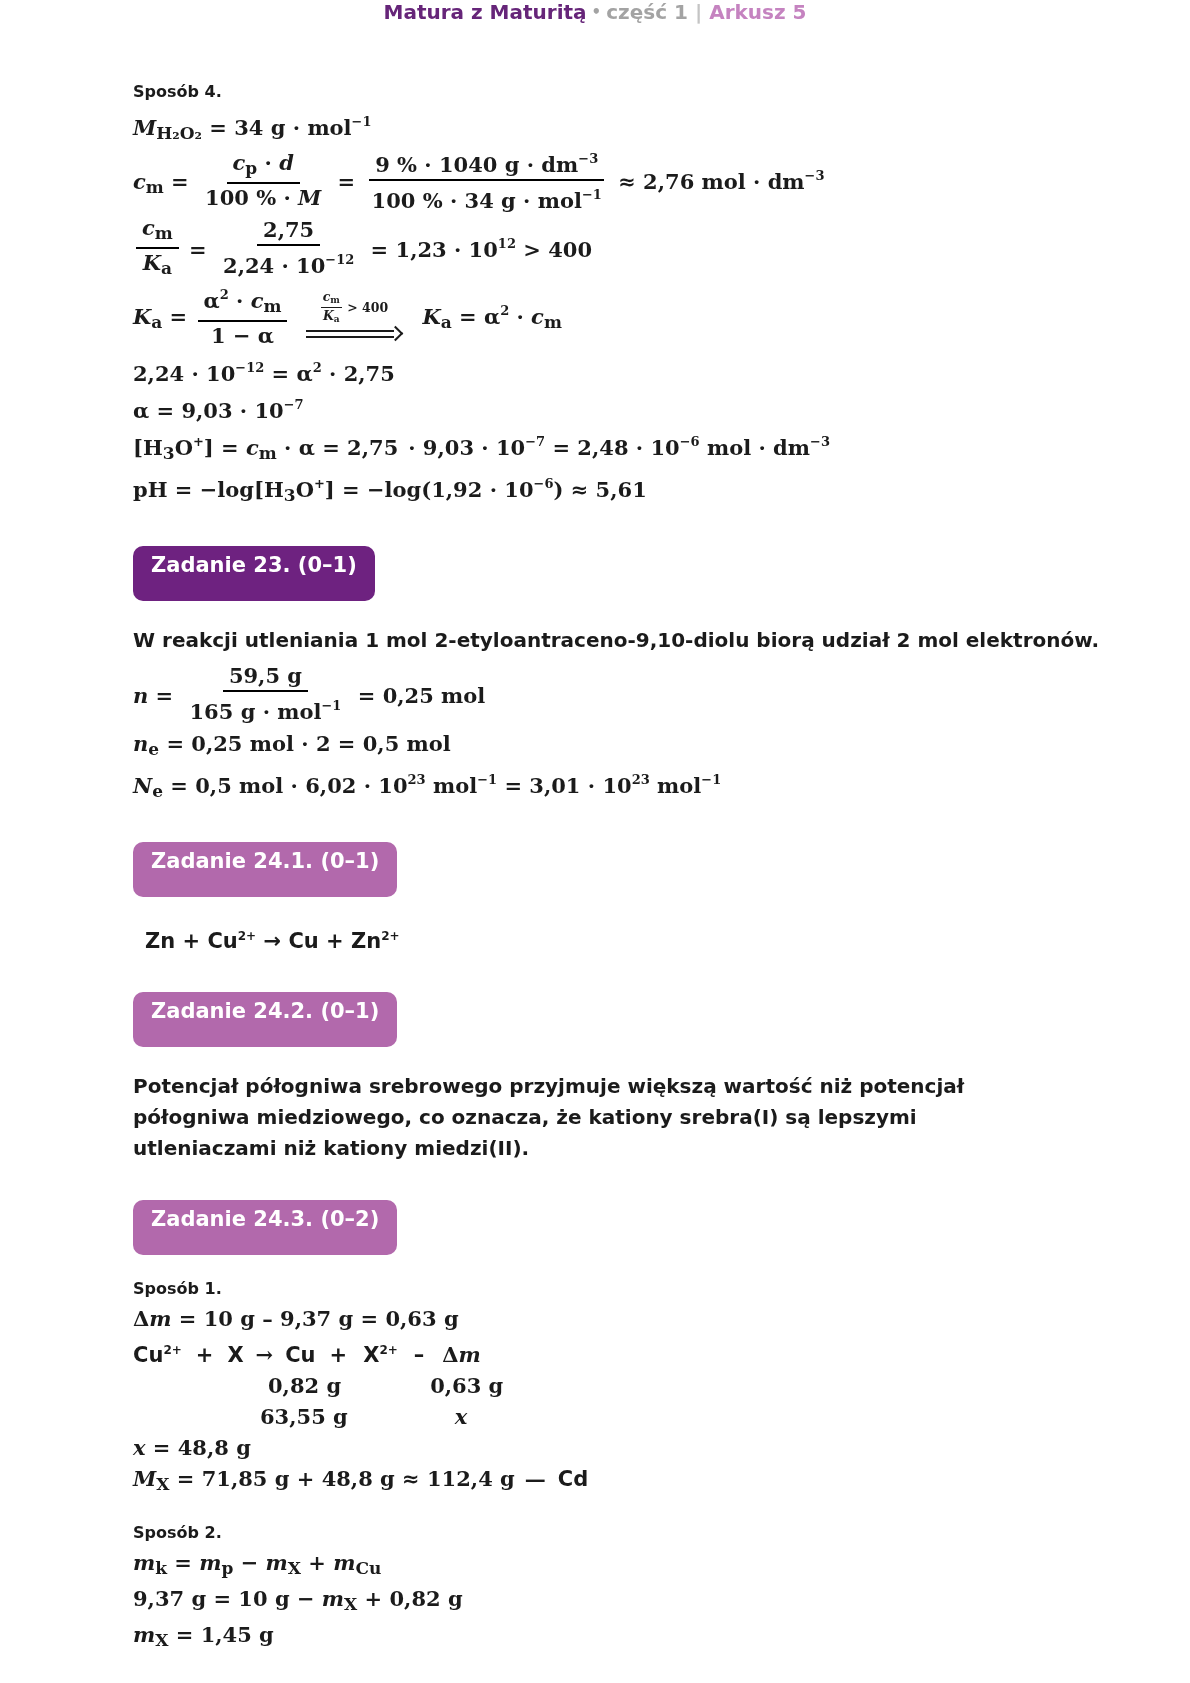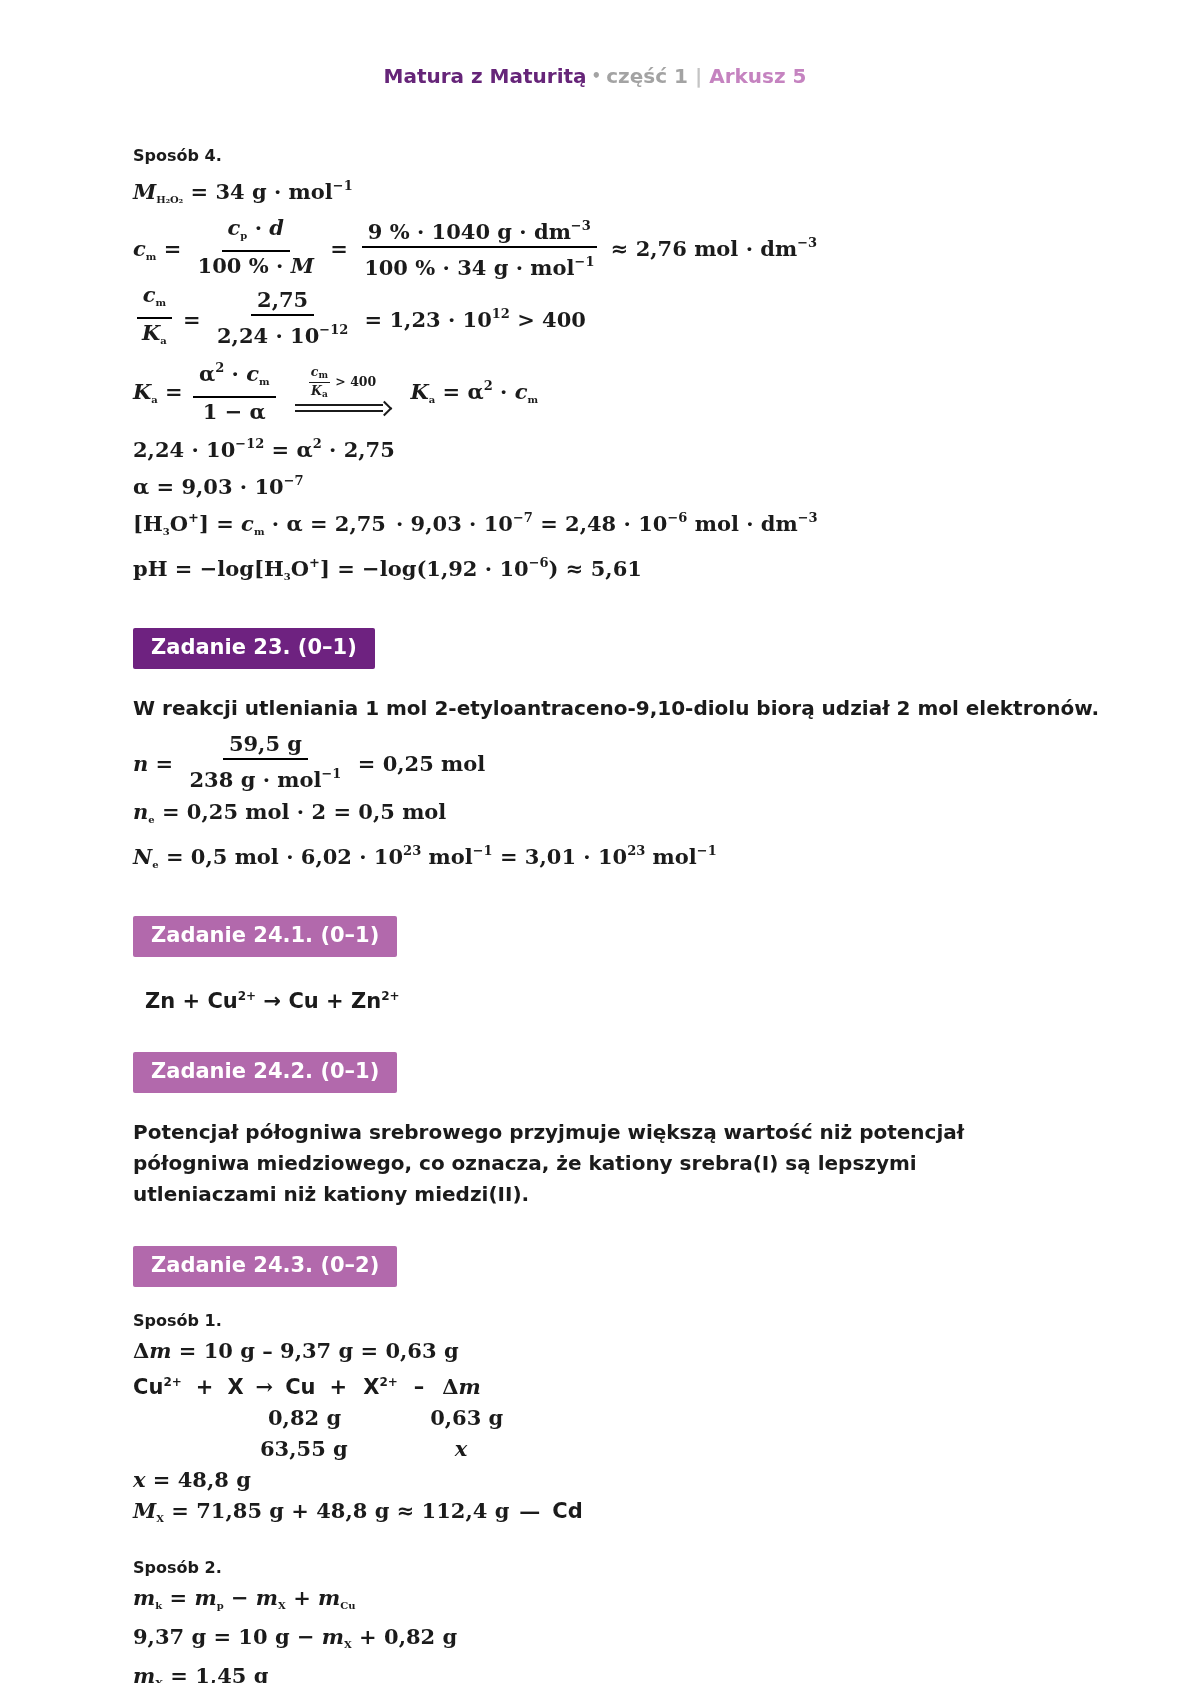--- a/index.html
+++ b/index.html
@@ -1,48 +1,48 @@
 <!DOCTYPE html>
 <html style="--badge-dark: #6E2280; --badge-light: #B269AC; --brand: #662579; --part-gray: #A3A3A3; --sheet-light: #C583C0; --text: #1B1B1B;"><head>
 <meta charset="utf-8">
 <style>
   html,body{margin:0;padding:0;background:#ffffff;}
   .page{width:1190px;height:1683px;background:#ffffff;overflow:hidden;position:relative;}
 
   
-  .header{text-align:center;padding-top:64px;font-family:"DejaVu Sans",sans-serif;
+  .header{text-align:center;font-family:"DejaVu Sans",sans-serif;
           font-weight:700;font-size:20px;white-space:nowrap;}
   .brand{color:var(--brand,#662579);}
   .hsep{color:var(--part-gray,#A3A3A3);margin:0 5px;font-size:15px;vertical-align:2px;}
   .hpart{color:var(--part-gray,#A3A3A3);}
   .hdiv{color:#C4C4C4;margin:0 7px;}
   .hsheet{color:var(--sheet-light,#C583C0);}
 
   .content{padding:34px 90px 0 133px;}
 
   
   .badge-row{margin:36px 0 24px;}
   .badge{display:inline-block;color:#ffffff;font-family:"DejaVu Sans",sans-serif;
-         font-weight:700;font-size:21px;padding:7px 18px 10px;border-radius:2px;text-align:right;}
+         font-weight:700;font-size:21px;padding:7px 18px 24px;border-radius:10px;text-align:right;}
   .badge-dark{background:var(--badge-dark,#6E2280);}
   .badge-light{background:var(--badge-light,#B269AC);}
 
   
   .heading{font-family:"DejaVu Sans",sans-serif;font-weight:700;font-size:16px;
            color:#1b1b1b;margin:24px 0 6px;}
   .para{font-family:"DejaVu Sans",sans-serif;font-weight:700;font-size:20px;
         line-height:31px;color:#1b1b1b;max-width:905px;margin:2px 0 10px;}
   .oneline{white-space:nowrap;max-width:none;}
 
   
   .math{margin:2px 0;}
   .mline{font-family:"DejaVu Serif",serif;font-weight:700;font-size:21px;color:#1b1b1b;
          line-height:30px;margin:1px 0;white-space:pre;}
   .mit{font-style:italic;}
-  .msub{font-size:10px;vertical-align:-4px;}
+  .msub{font-size:17px;vertical-align:-4px;}
   .msup{font-size:13px;vertical-align:9px;}
   .msans,.mssup{font-family:"DejaVu Sans",sans-serif;font-weight:700;}
   .mssup{font-size:12px;vertical-align:8px;}
   .msp{display:inline-block;}
 
   .frac{display:inline-flex;flex-direction:column;align-items:center;vertical-align:middle;
         margin:0 3px;transform:translateY(-3px);line-height:26px;}
   .frac .num{border-bottom:2px solid #000000;padding:0 6px 1px;}
   .frac .den{padding:1px 6px 0;}
 
@@ -78,21 +78,21 @@
         <div class="mline"><span class="frac"><span class="num"><span class="mit">c</span><span class="msub">m</span></span><span class="den"><span class="mit">K</span><span class="msub">a</span></span></span><span class="mtx"> = </span><span class="frac"><span class="num"><span class="mtx">2,75</span></span><span class="den"><span class="mtx">2,24 · 10</span><span class="msup">−12</span></span></span><span class="mtx"> = 1,23 · 10</span><span class="msup">12</span><span class="mtx"> &gt; 400</span></div>
         <div class="mline"><span class="mit">K</span><span class="msub">a</span><span class="mtx"> = </span><span class="frac"><span class="num"><span class="mtx">α</span><span class="msup">2</span><span class="mtx"> · </span><span class="mit">c</span><span class="msub">m</span></span><span class="den"><span class="mtx">1 − α</span></span></span><span class="msp" style="width: 16px;"></span><span class="marrow"><span class="marrow-top"><span class="sfrac"><span class="num"><span class="mit">c</span><span class="msub">m</span></span><span class="den"><span class="mit">K</span><span class="msub">a</span></span></span><span class="mtx"> &gt; 400</span></span><span class="dbl"></span></span><span class="msp" style="width: 20px;"></span><span class="mit">K</span><span class="msub">a</span><span class="mtx"> = α</span><span class="msup">2</span><span class="mtx"> · </span><span class="mit">c</span><span class="msub">m</span></div>
         <div class="mline"><span class="mtx">2,24 · 10</span><span class="msup">−12</span><span class="mtx"> = α</span><span class="msup">2</span><span class="mtx"> · 2,75</span></div>
         <div class="mline"><span class="mtx">α = 9,03 · 10</span><span class="msup">−7</span></div>
         <div class="mline"><span class="mtx">[H</span><span class="msub">3</span><span class="mtx">O</span><span class="msup">+</span><span class="mtx">] = </span><span class="mit">c</span><span class="msub">m</span><span class="mtx"> · α = 2,75</span><span class="msp" style="width: 10px;"></span><span class="mtx">· 9,03 · 10</span><span class="msup">−7</span><span class="mtx"> = 2,48 · 10</span><span class="msup">−6</span><span class="mtx"> mol · dm</span><span class="msup">−3</span></div>
         <div class="mline"><span class="mtx">pH = −log[H</span><span class="msub">3</span><span class="mtx">O</span><span class="msup">+</span><span class="mtx">] = −log(1,92 · 10</span><span class="msup">−6</span><span class="mtx">) ≈ 5,61</span></div>
       </div>
       <div class="badge-row"><div class="badge badge-dark">Zadanie 23. (0–1)</div></div>
       <div class="para oneline">W reakcji utleniania 1 mol 2-etyloantraceno-9,10-diolu biorą udział 2 mol elektronów.</div>
       <div class="math">
-        <div class="mline"><span class="mit">n</span><span class="mtx"> = </span><span class="frac"><span class="num"><span class="mtx">59,5 g</span></span><span class="den"><span class="mtx">238 g · mol</span><span class="msup">−1</span></span></span><span class="mtx"> = 0,25 mol</span></div>
+        <div class="mline"><span class="mit">n</span><span class="mtx"> = </span><span class="frac"><span class="num"><span class="mtx">59,5 g</span></span><span class="den"><span class="mtx">165 g · mol</span><span class="msup">−1</span></span></span><span class="mtx"> = 0,25 mol</span></div>
         <div class="mline"><span class="mit">n</span><span class="msub">e</span><span class="mtx"> = 0,25 mol · 2 = 0,5 mol</span></div>
         <div class="mline"><span class="mit">N</span><span class="msub">e</span><span class="mtx"> = 0,5 mol · 6,02 · 10</span><span class="msup">23</span><span class="mtx"> mol</span><span class="msup">−1</span><span class="mtx"> = 3,01 · 10</span><span class="msup">23</span><span class="mtx"> mol</span><span class="msup">−1</span></div>
       </div>
       <div class="badge-row"><div class="badge badge-light">Zadanie 24.1. (0–1)</div></div>
       <div class="mline chem"><span class="msans">Zn + Cu</span><span class="mssup">2+</span><span class="msans"> </span><span class="mtx">→</span><span class="msans"> Cu + Zn</span><span class="mssup">2+</span></div>
       <div class="badge-row"><div class="badge badge-light">Zadanie 24.2. (0–1)</div></div>
       <div class="para">Potencjał półogniwa srebrowego przyjmuje większą wartość niż potencjał półogniwa miedziowego, co oznacza, że kationy srebra(I) są lepszymi utleniaczami niż kationy miedzi(II).</div>
       <div class="badge-row"><div class="badge badge-light">Zadanie 24.3. (0–2)</div></div>
       <div class="heading">Sposób 1.</div>
       <div class="math">

